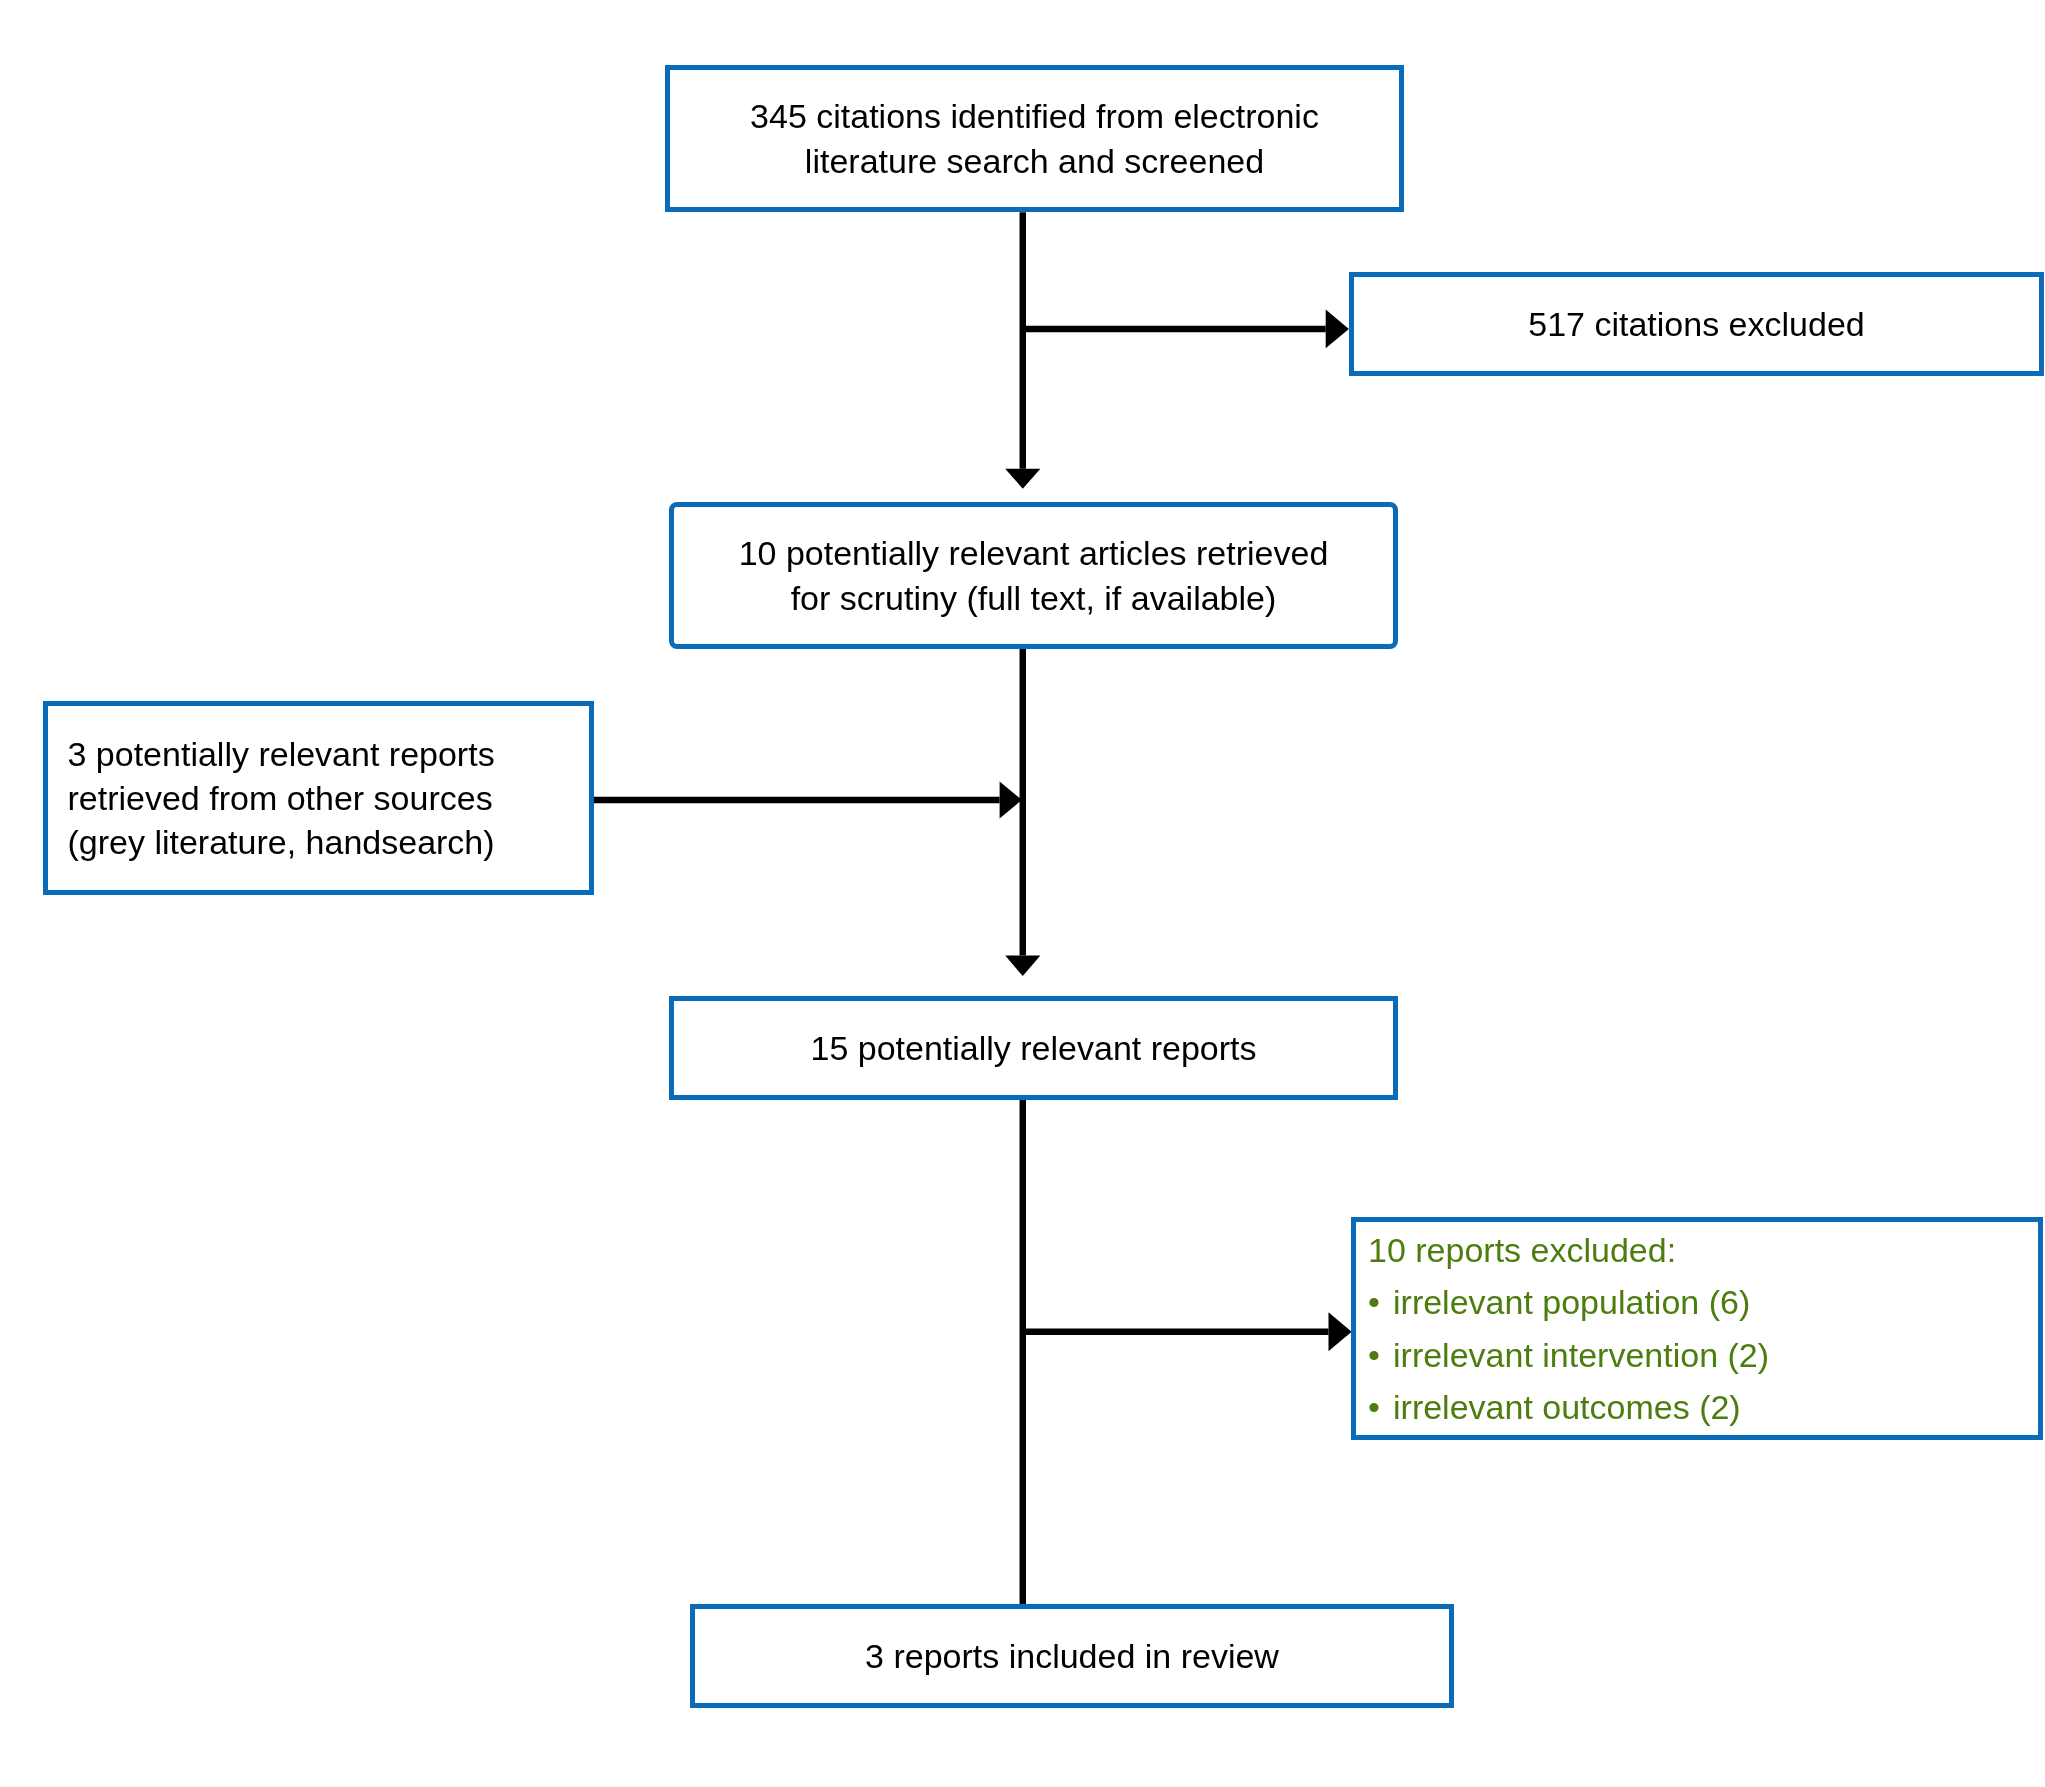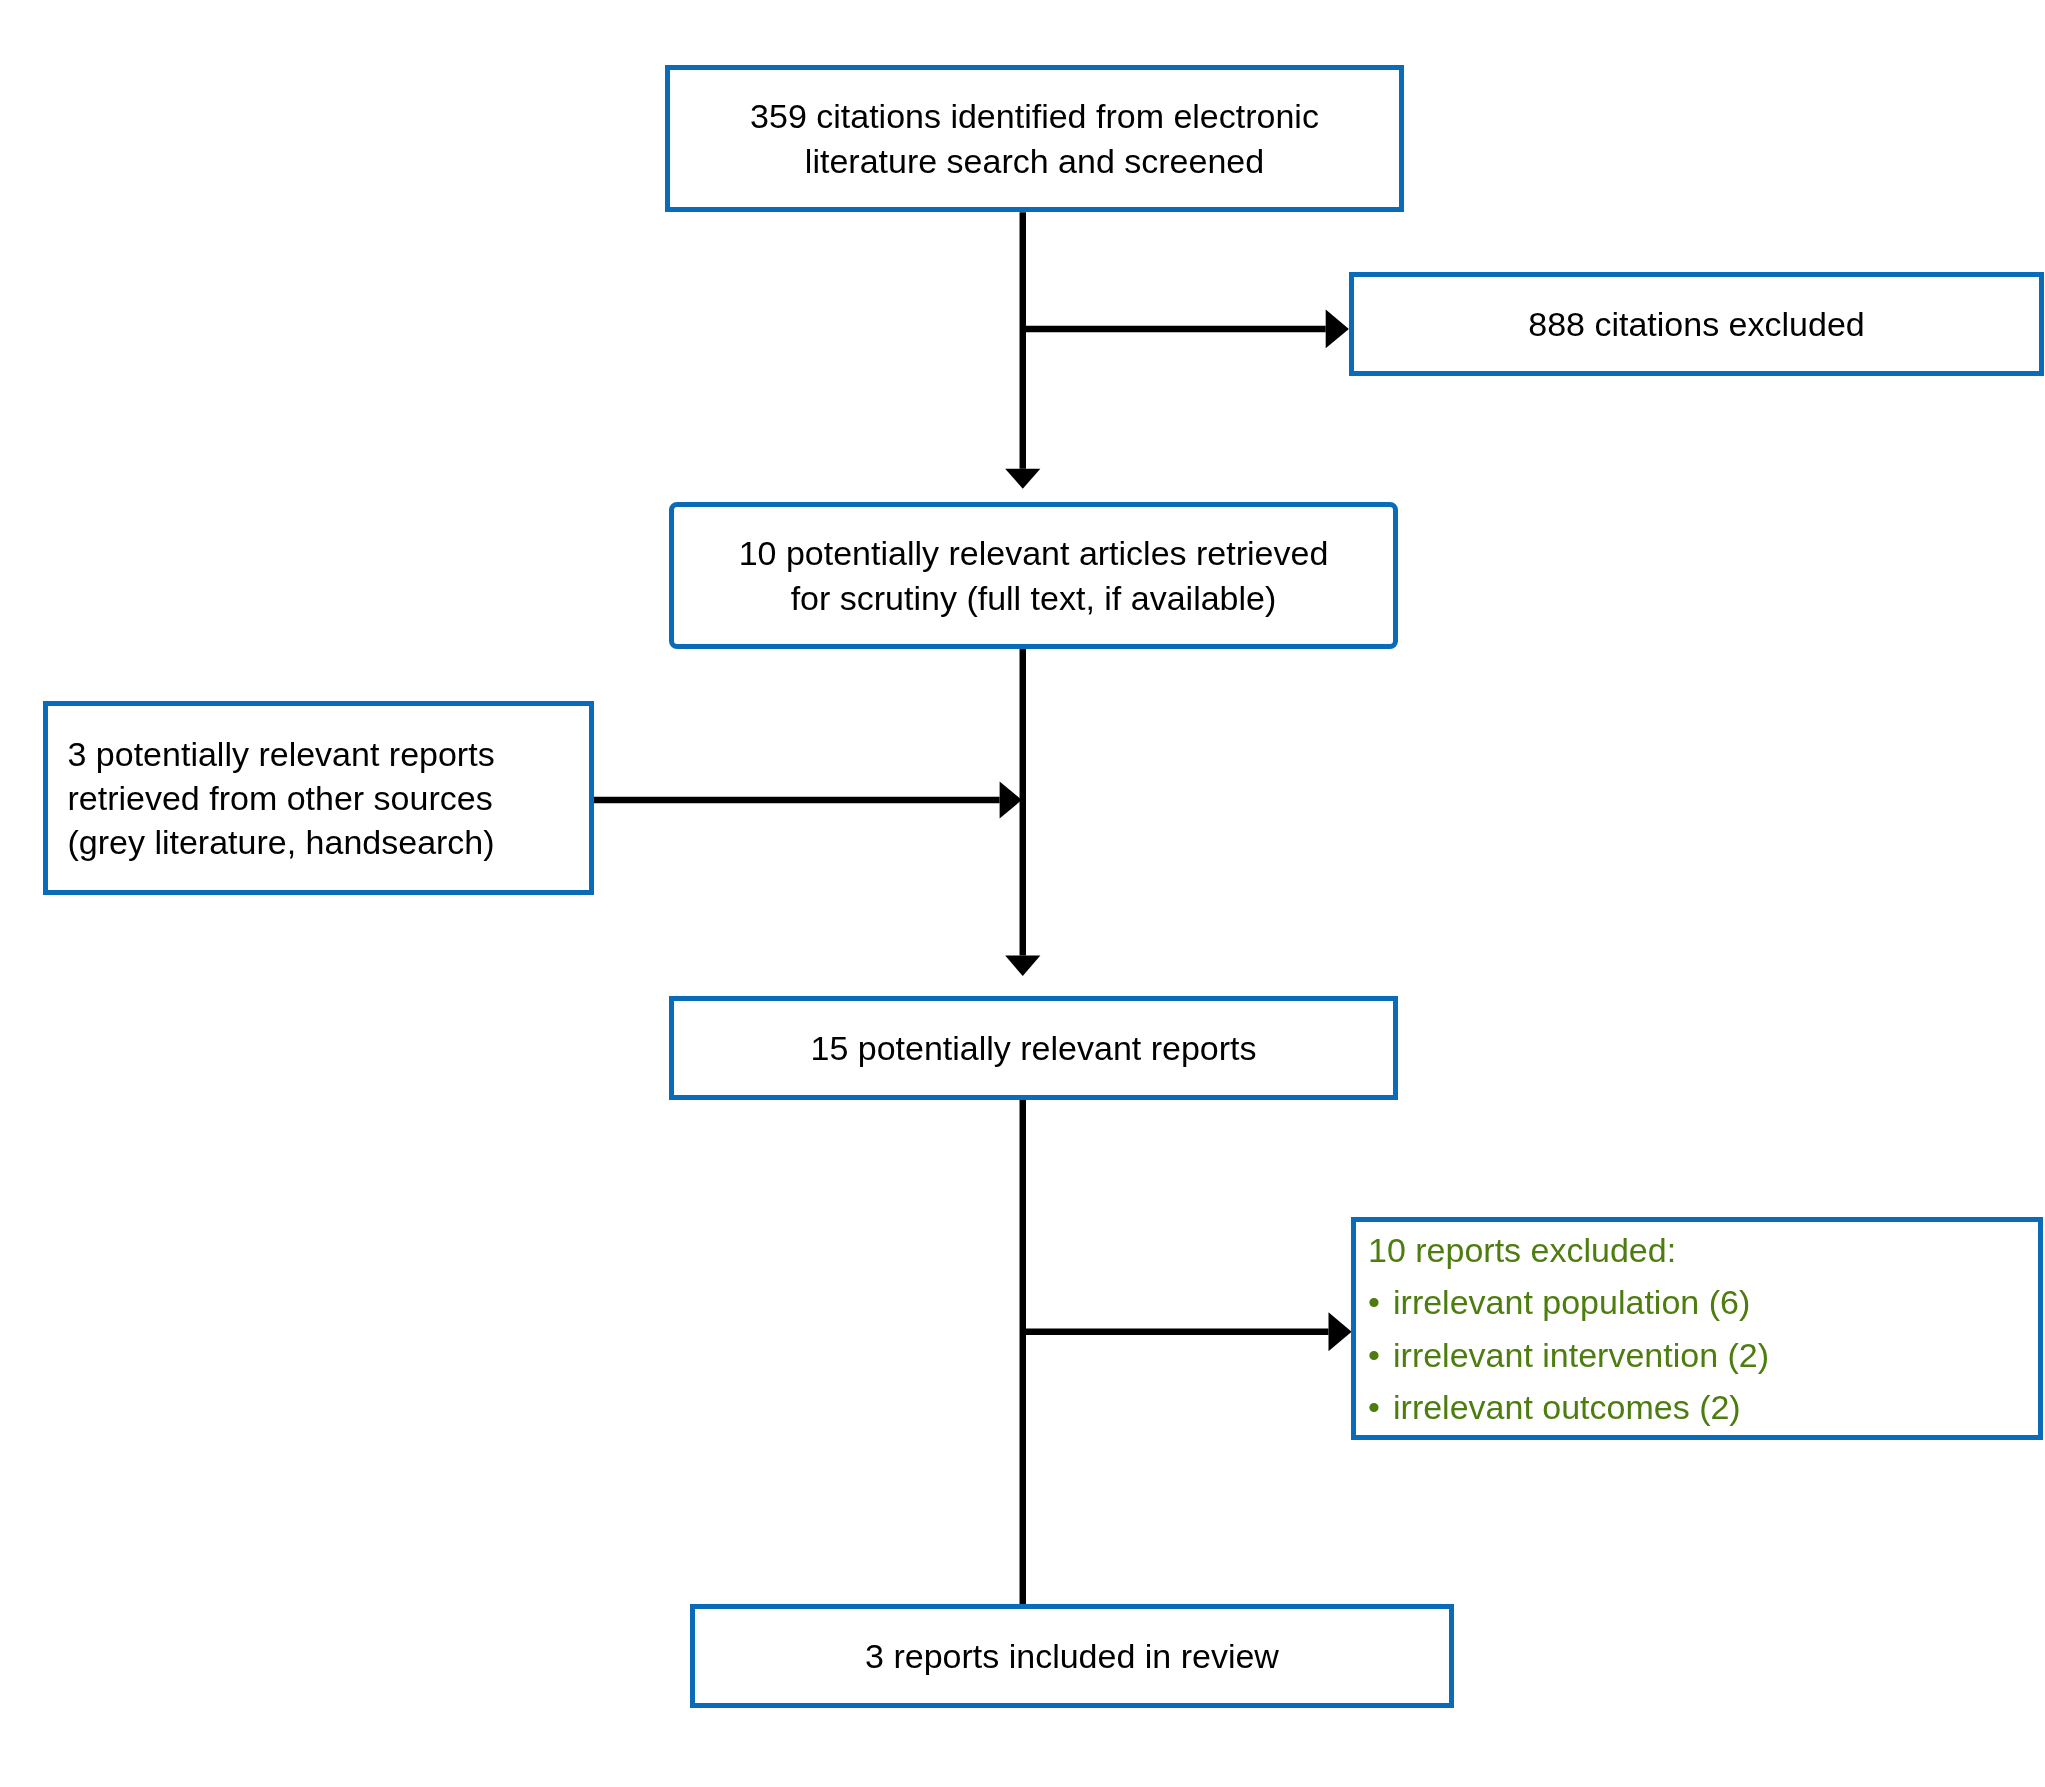--- a/index.html
+++ b/index.html
@@ -114,26 +114,26 @@
       <polygon points="2170,3518 2246,3518 2208,3562" fill="#000000"></polygon>
     </g>
 
     <g>
       <line x1="2208" y1="2875" x2="2868" y2="2875" stroke="#000000" stroke-width="14"></line>
       <polygon points="2868,2833 2868,2917 2918,2875" fill="#000000"></polygon>
     </g>
   </svg>
 
   <div class="flow-box" style="left:665px; top:65px; width:739px; height:147px; border-color:#0a6cb8;">
-    <span class="box-text">359 citations identified from electronic
+    <span class="box-text">345 citations identified from electronic
 literature search and screened</span>
   </div>
 
   <div class="flow-box" style="left:1349px; top:272px; width:695px; height:104px; border-color:#0a6cb8;">
-    <span class="box-text">888 citations excluded</span>
+    <span class="box-text">517 citations excluded</span>
   </div>
 
   <div class="flow-box" style="left:669px; top:502px; width:729px; height:147px; border-color:#0a6cb8;border-radius:8px;">
     <span class="box-text">10 potentially relevant articles retrieved
 for scrutiny (full text, if available)</span>
   </div>
 
   <div class="flow-box" style="left:43px; top:701px; width:551px; height:194px; border-color:#0a6cb8; justify-content:flex-start;">
     <span class="box-text left-align" style="padding-left:19.5px;">3 potentially relevant reports
 retrieved from other sources

